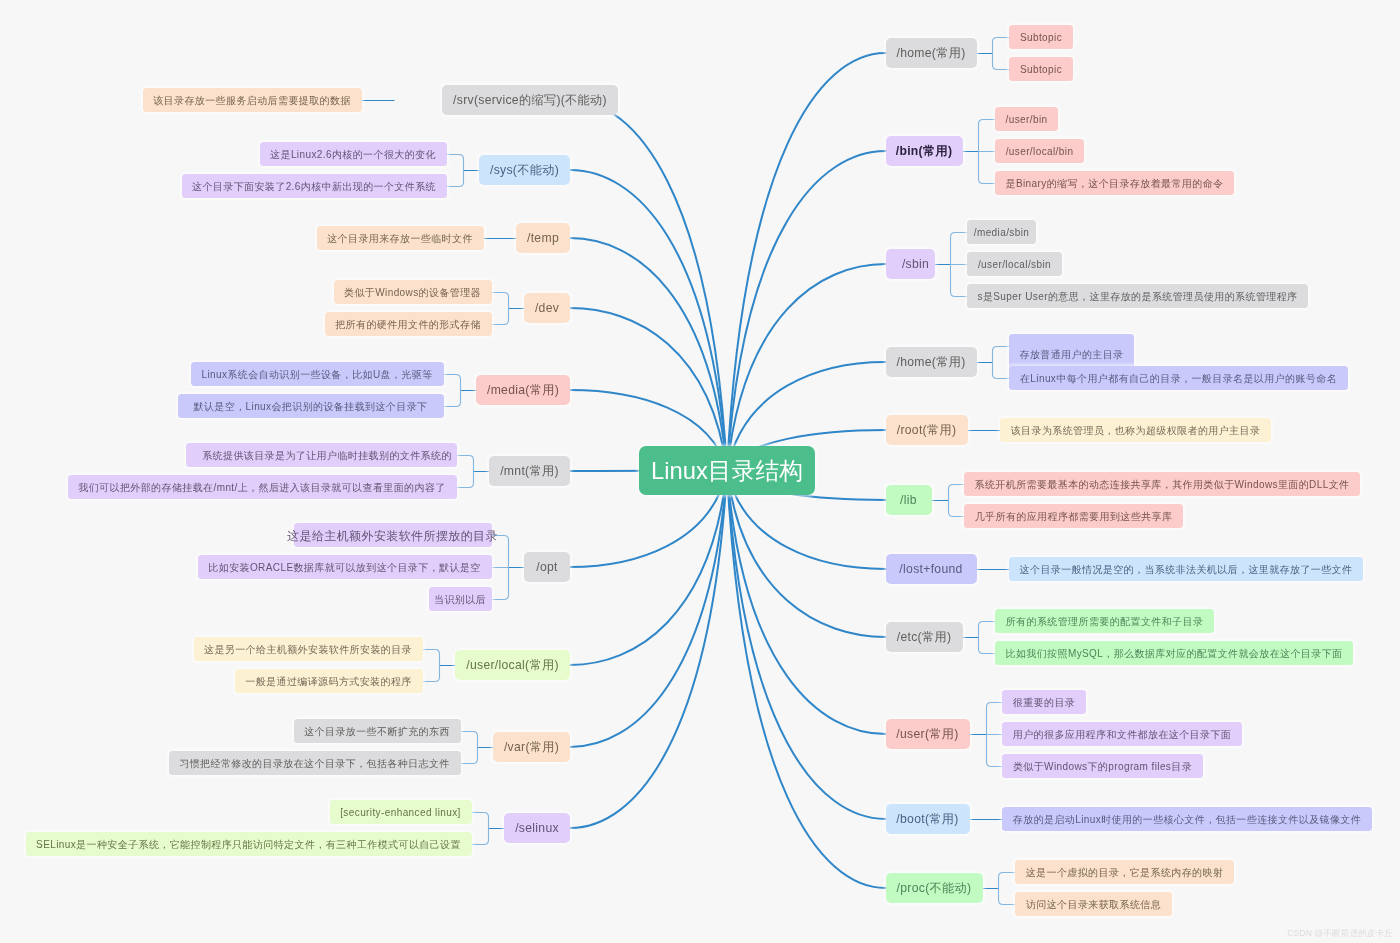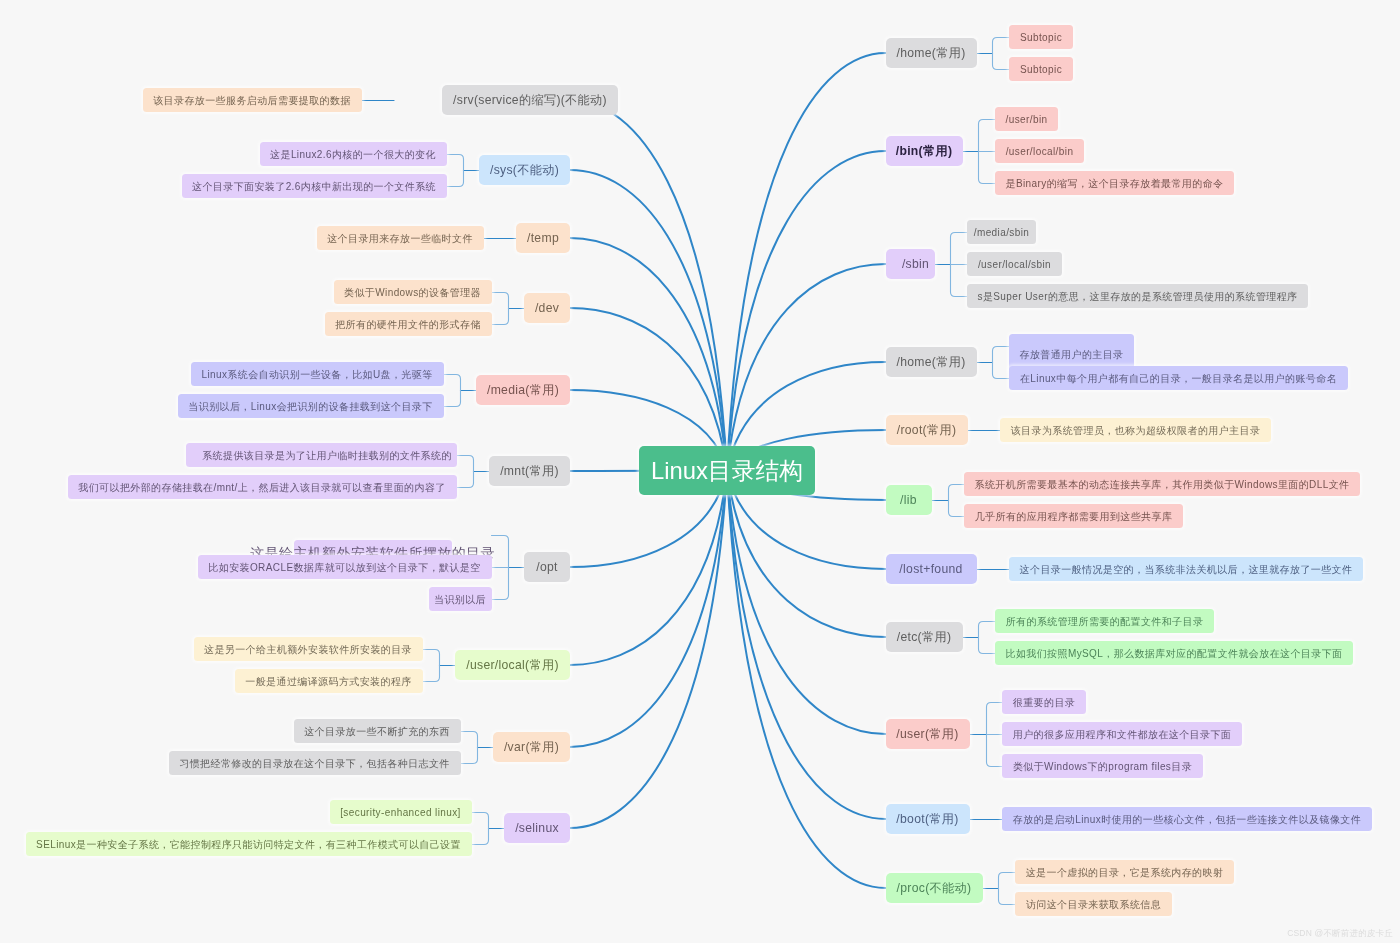--- a/index.html
+++ b/index.html
@@ -113,21 +113,21 @@
     <path d="M 477.5 736 L 477.5 759" fill="none" stroke="#82B6E0" stroke-width="1.1" stroke-linecap="round" stroke-linejoin="round"></path>
     <path d="M 477.5 736 Q 477.5 731.5 473 731.5 L 460.5 731.5" fill="none" stroke="#82B6E0" stroke-width="1.1" stroke-linecap="round" stroke-linejoin="round"></path>
     <path d="M 477.5 759 Q 477.5 763.5 473 763.5 L 460.5 763.5" fill="none" stroke="#82B6E0" stroke-width="1.1" stroke-linecap="round" stroke-linejoin="round"></path>
     <path d="M 727 470.5 C 711.3 738.625, 635.94 828, 570 828" fill="none" stroke="#2F86C8" stroke-width="2" stroke-linecap="round" stroke-linejoin="round"></path>
     <path d="M 504 828.5 L 488.5 828.5" fill="none" stroke="#2F86C8" stroke-width="1.2" stroke-linecap="round" stroke-linejoin="round"></path>
     <path d="M 488.5 817 L 488.5 840" fill="none" stroke="#82B6E0" stroke-width="1.1" stroke-linecap="round" stroke-linejoin="round"></path>
     <path d="M 488.5 817 Q 488.5 812.5 484 812.5 L 471.5 812.5" fill="none" stroke="#82B6E0" stroke-width="1.1" stroke-linecap="round" stroke-linejoin="round"></path>
     <path d="M 488.5 840 Q 488.5 844.5 484 844.5 L 471.5 844.5" fill="none" stroke="#82B6E0" stroke-width="1.1" stroke-linecap="round" stroke-linejoin="round"></path>
   </svg>
   <div id="nodes">
-    <div class="node central" style="left:639px;top:446px;width:176px;height:49px;background:#4BBE8C;color:#FFFFFF;font-size:23.8px;letter-spacing:0px;">
+    <div class="node central" style="left:639px;top:446px;width:176px;height:49px;background:#4BBE8C;color:#FFFFFF;font-size:23.8px;letter-spacing:0px;border-radius:7px;">
         <span>Linux目录结构</span>
       </div>
     <div class="node branch" style="left:885.5px;top:38px;width:91px;height:30px;background:#DCDCDE;color:#5E5E5E;font-size:12.2px;letter-spacing:0.3px;">
         <span>/home(常用)</span>
       </div>
     <div class="node leaf" style="left:1009px;top:25px;width:64px;height:24px;background:#FBCCCA;color:#76534F;font-size:10px;letter-spacing:0.4px;">
         <span>Subtopic</span>
       </div>
     <div class="node leaf" style="left:1009px;top:57px;width:64px;height:24px;background:#FBCCCA;color:#76534F;font-size:10px;letter-spacing:0.4px;">
         <span>Subtopic</span>
@@ -252,35 +252,35 @@
     <div class="node leaf" style="left:324.5px;top:312px;width:167px;height:24px;background:#FCE2CC;color:#746350;font-size:10px;letter-spacing:0.4px;">
         <span>把所有的硬件用文件的形式存储</span>
       </div>
     <div class="node branch" style="left:476px;top:375px;width:94px;height:30px;background:#FBCCCA;color:#76534F;font-size:12.2px;letter-spacing:0.3px;">
         <span>/media(常用)</span>
       </div>
     <div class="node leaf" style="left:190.5px;top:362px;width:253px;height:24px;background:#CAC9FC;color:#5A5A7E;font-size:10px;letter-spacing:0.4px;">
         <span>Linux系统会自动识别一些设备，比如U盘，光驱等</span>
       </div>
     <div class="node leaf" style="left:177.5px;top:394px;width:266px;height:24px;background:#CAC9FC;color:#5A5A7E;font-size:10px;letter-spacing:0.4px;">
-        <span>当识别以后，Linux会把识别的设备挂载到这个目录下</span>
+        <span>默认是空，Linux会把识别的设备挂载到这个目录下</span>
       </div>
     <div class="node branch" style="left:489px;top:456px;width:81px;height:30px;background:#DCDCDE;color:#5E5E5E;font-size:12.2px;letter-spacing:0.3px;">
         <span>/mnt(常用)</span>
       </div>
     <div class="node leaf" style="left:185.5px;top:443px;width:271px;height:24px;background:#E2CEFA;color:#625474;font-size:10px;letter-spacing:0.4px;padding-left:12px;">
         <span>系统提供该目录是为了让用户临时挂载别的文件系统的</span>
       </div>
     <div class="node leaf" style="left:67.5px;top:475px;width:389px;height:24px;background:#E2CEFA;color:#625474;font-size:10px;letter-spacing:0.4px;">
         <span>我们可以把外部的存储挂载在/mnt/上，然后进入该目录就可以查看里面的内容了</span>
       </div>
     <div class="node branch" style="left:524px;top:552px;width:46px;height:30px;background:#DCDCDE;color:#5E5E5E;font-size:12.2px;letter-spacing:0.3px;">
         <span>/opt</span>
       </div>
-    <div class="node leaf" style="left:293.5px;top:540px;width:158px;height:24px;background:#E2CEFA;color:#625474;font-size:14px;letter-spacing:0.4px;">
+    <div class="node leaf" style="left:293.5px;top:523px;width:198px;height:24px;background:#E2CEFA;color:#625474;font-size:12px;letter-spacing:0.4px;">
         <span>这是给主机额外安装软件所摆放的目录</span>
       </div>
     <div class="node leaf" style="left:197.5px;top:555px;width:294px;height:24px;background:#E2CEFA;color:#625474;font-size:10px;letter-spacing:0.4px;">
         <span>比如安装ORACLE数据库就可以放到这个目录下，默认是空</span>
       </div>
     <div class="node leaf" style="left:428.5px;top:587px;width:63px;height:24px;background:#E2CEFA;color:#625474;font-size:10px;letter-spacing:0.4px;">
         <span>当识别以后</span>
       </div>
     <div class="node branch" style="left:455px;top:650px;width:115px;height:30px;background:#E6FCCC;color:#647545;font-size:12.2px;letter-spacing:0.3px;">
         <span>/user/local(常用)</span>

